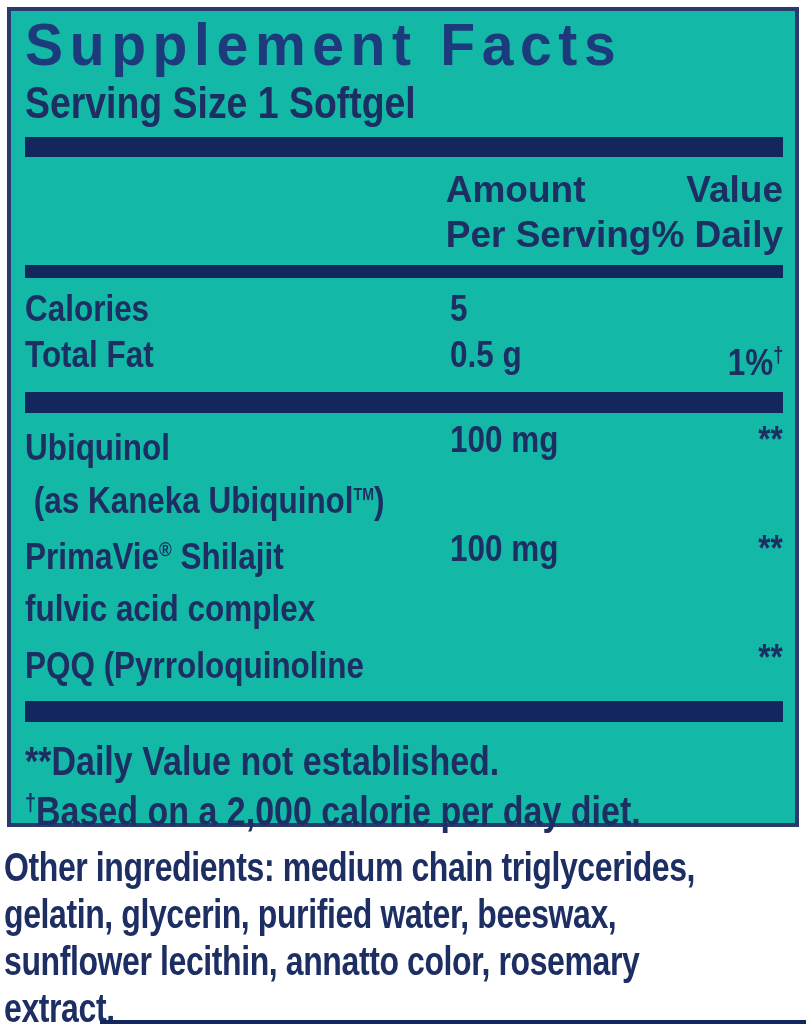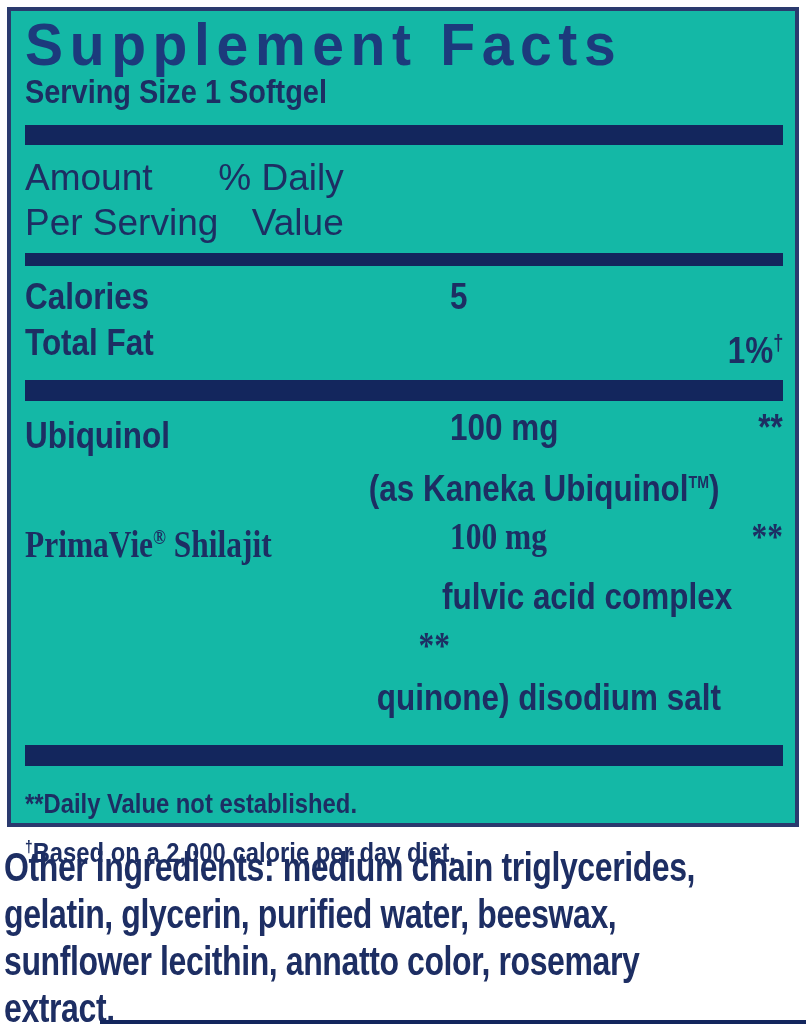--- a/index.html
+++ b/index.html
@@ -14,43 +14,43 @@
     box-sizing:border-box;border:4px solid #2a3a6e;background:#14b8a6;
     padding:2px 12px 0 14px;
   }
   .cond{display:inline-block;transform:scaleX(0.85);transform-origin:0 50%;white-space:pre;}
   .cond-r{display:inline-block;transform:scaleX(0.85);transform-origin:100% 50%;white-space:pre;}
   .title{
     margin-top:6px;font-size:60px;line-height:52px;font-weight:bold;
     letter-spacing:7px;color:#1c3a7c;white-space:nowrap;
   }
   .title .cond{transform:scaleX(0.95);}
-  .serving{font-size:34px;line-height:40px;font-weight:bold;}
+  .serving{margin-top:12px;font-size:44px;line-height:40px;font-weight:bold;}
   .bar{background:#13265d;}
   .bar.b1{height:20px;margin-top:14px;}
   .bar.b2{height:13px;}
   .bar.b3{height:21px;}
   .bar.b4{height:21px;}
   .hdr-row{
-    display:flex;justify-content:flex-start;align-items:flex-start;
-    font-size:37px;line-height:45px;font-weight:normal;
+    display:flex;justify-content:flex-end;align-items:flex-start;
+    font-size:37px;line-height:45px;font-weight:bold;
     padding:10px 0 8px 0;
   }
   .hdr-right{text-align:right;}
   .macro-section{padding:8px 0 6px 0;text-decoration:underline;}
-  .ing-section{padding:4px 0 24px 0;}
+  .ing-section{padding:4px 0 12px 0;}
   .frow{
     display:grid;grid-template-columns:425px 1fr auto;
     font-size:37px;line-height:46px;font-weight:bold;align-items:start;
   }
   .frow .amt .cond{transform-origin:0 50%;}
   .frow .dv{text-align:right;}
-  .subline{font-size:37px;line-height:46px;font-weight:bold;text-align:right;}
-  .mt2{margin-top:2px;font-family:Liberation Serif, serif;}
-  .footnotes{margin-top:10px;font-size:28px;line-height:42px;font-weight:bold;}
+  .subline{font-size:37px;line-height:46px;font-weight:bold;}
+  .mt2{margin-top:2px;}
+  .footnotes{margin-top:10px;font-size:40px;line-height:42px;font-weight:bold;}
   sup.tm{font-size:45%;vertical-align:super;letter-spacing:0;}
   sup.reg{font-size:55%;vertical-align:super;}
   sup.dag{font-size:58%;vertical-align:super;}
   .other{
     position:absolute;left:4px;top:844px;width:802px;
     font-size:40px;line-height:47px;font-weight:bold;letter-spacing:-0.5px;
   }
   .other .line{display:block;transform:scaleX(0.80);transform-origin:0 50%;white-space:pre;}
   .bottom-bar{position:absolute;left:100px;right:0;bottom:0;height:4px;background:#13265d;}
 </style>
@@ -64,35 +64,36 @@
   <div class="serving"><span class="cond">Serving Size 1 Softgel</span></div>
 
   <div class="bar b1"></div>
 
   <div class="hdr-row">
     <div class="hdr-left">
       <div>Amount</div>
       <div>Per Serving</div>
     </div>
     <div class="hdr-right">
+      <div>Value</div>
       <div>% Daily</div>
-      <div>Value</div>
     </div>
   </div>
 
   <div class="bar b2"></div>
 
   <div class="macro-section">
     <div class="frow">
       <div class="nm"><span class="cond">Calories</span></div>
       <div class="amt"><span class="cond">5</span></div>
       <div class="dv"><span class="cond-r"></span></div>
     </div>
     <div class="frow">
       <div class="nm"><span class="cond">Total Fat</span></div>
+      <div class="amt"><span class="cond">0.5 g</span></div>
       <div class="dv"><span class="cond-r"><span>1%</span><sup class="dag">†</sup></span></div>
     </div>
   </div>
 
   <div class="bar b3"></div>
 
   <div class="ing-section">
 
     <div class="frow">
       <div class="nm"><span class="cond"><span>Ubiquinol</span><sup class="reg"></sup><span></span></span></div>
@@ -102,23 +103,23 @@
     <div class="subline"><span class="cond"><span> (as Kaneka Ubiquinol</span><sup class="tm">TM</sup><span>)</span></span></div>
 
     <div class="frow mt2">
       <div class="nm"><span class="cond"><span>PrimaVie</span><sup class="reg">®</sup><span> Shilajit</span></span></div>
       <div class="amt"><span class="cond">100 mg</span></div>
       <div class="dv"><span class="cond-r">**</span></div>
     </div>
     <div class="subline"><span class="cond"><span>fulvic acid complex</span><sup class="tm"></sup><span></span></span></div>
 
     <div class="frow mt2">
+      <div class="nm"><span class="cond"><span>PQQ (Pyrroloquinoline</span><sup class="reg"></sup><span></span></span></div>
       <div class="dv"><span class="cond-r">**</span></div>
     </div>
-    <div class="subline"><span class="cond"><span> quinone) disodium salt</span><sup class="tm"></sup><span></span></span></div>
 
   </div>
 
   <div class="bar b4"></div>
 
   <div class="footnotes">
     <div><span class="cond"><sup class="dag"></sup><span>**Daily Value not established.</span></span></div>
     <div><span class="cond"><sup class="dag">†</sup><span>Based on a 2,000 calorie per day diet.</span></span></div>
   </div>
 

